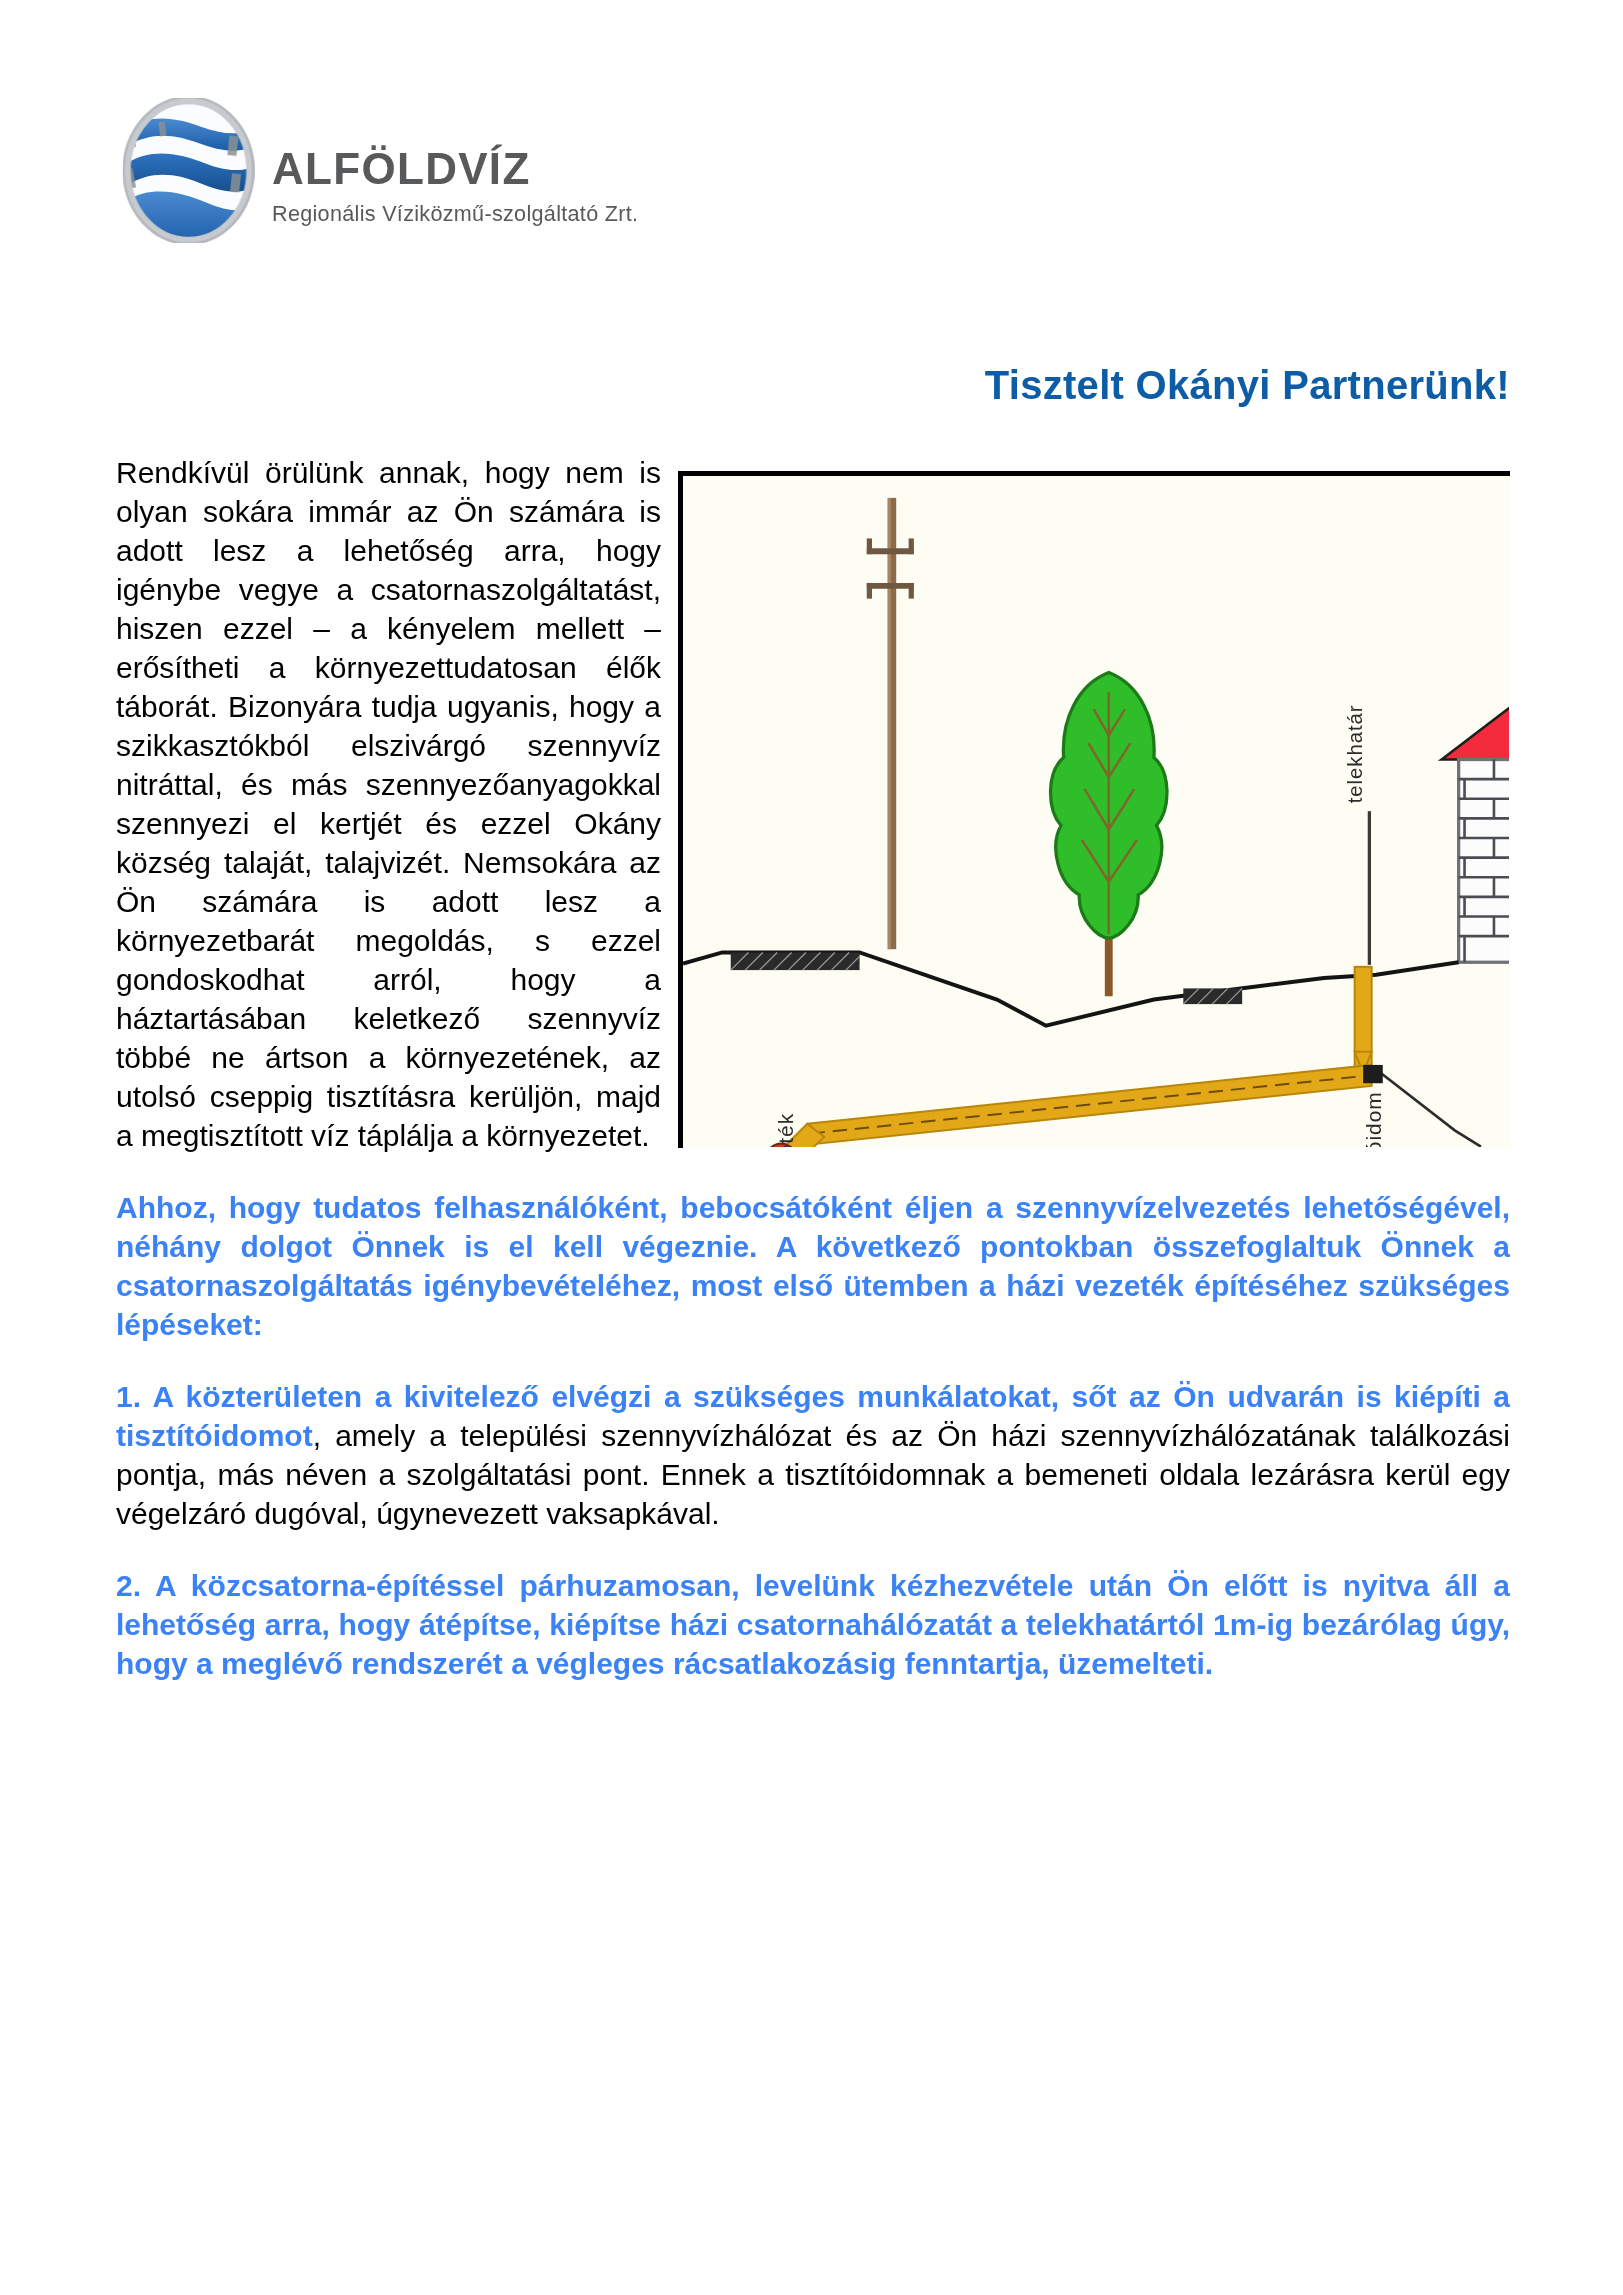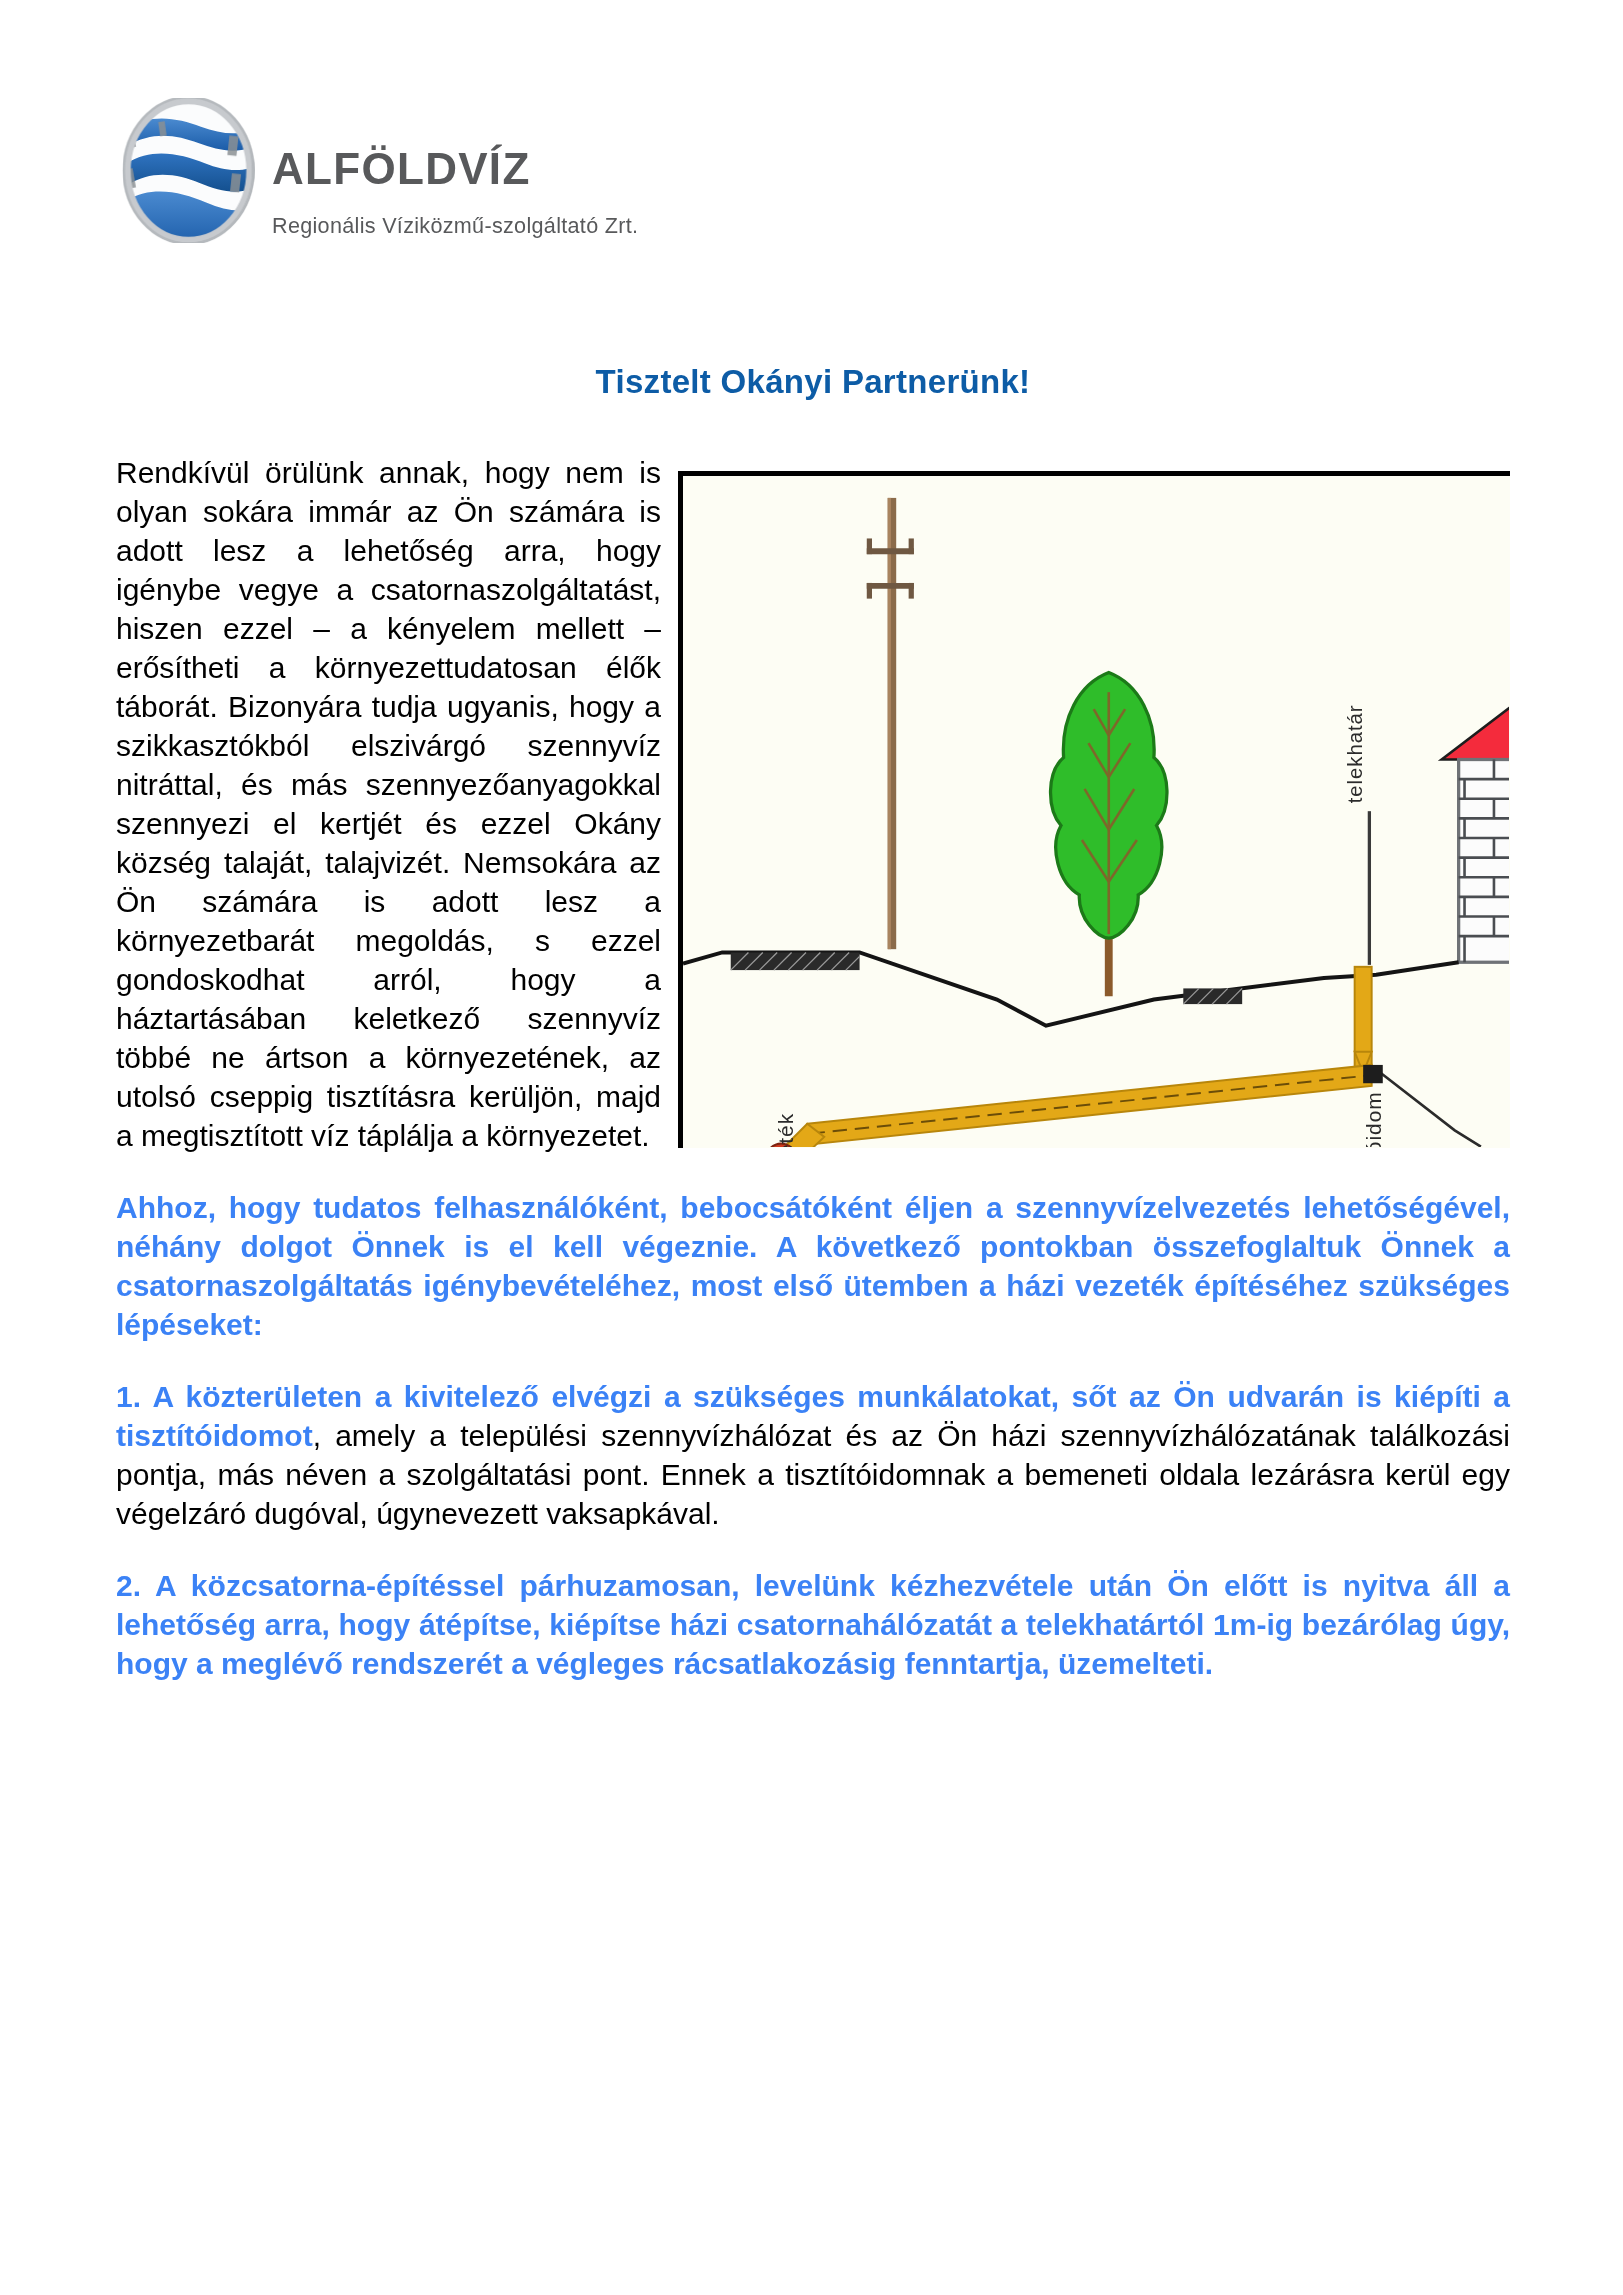--- a/index.html
+++ b/index.html
@@ -49,32 +49,32 @@
     letter-spacing: 1.3px;
     color: #58595b;
     font-weight: 700;
     line-height: 1;
   }
   .logo-sub {
     font-family: "Liberation Sans", sans-serif;
     font-size: 21.6px;
     color: #58595b;
     font-weight: 400;
-    margin-top: 22px;
+    margin-top: 10px;
     letter-spacing: 0.3px;
   }
 
   
   .doc-heading {
     position: absolute;
     left: 116px;
     top: 363px;
     width: 1394px;
-    text-align: center;
-    font-size: 33px;
+    text-align: right;
+    font-size: 40px;
     font-weight: bold;
     color: #0d5ca6;
     letter-spacing: 0.3px;
   }
 
   
   .body-flow {
     position: absolute;
     left: 116px;
     top: 453px;

